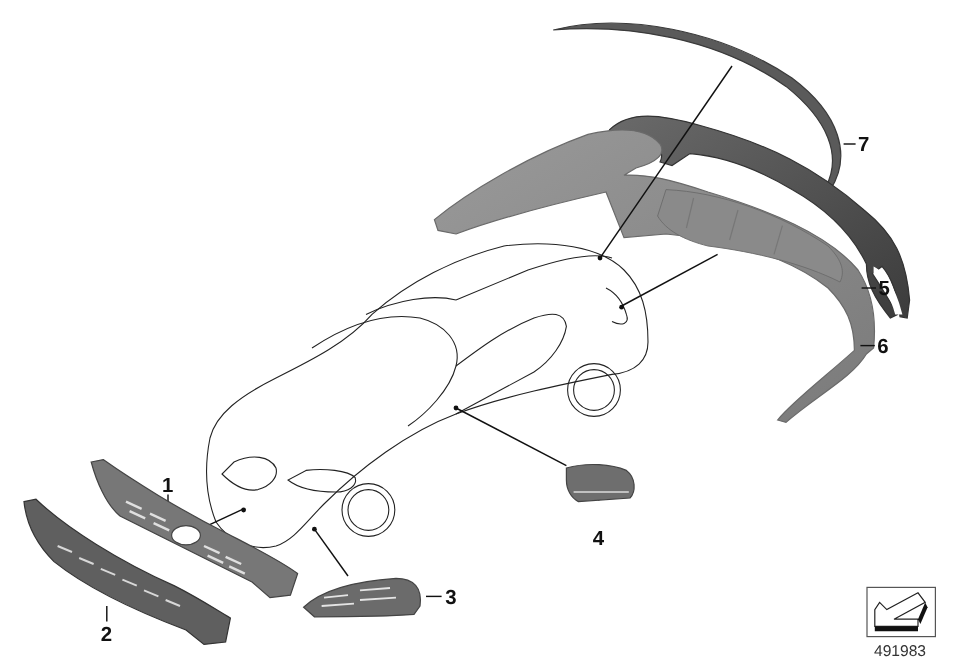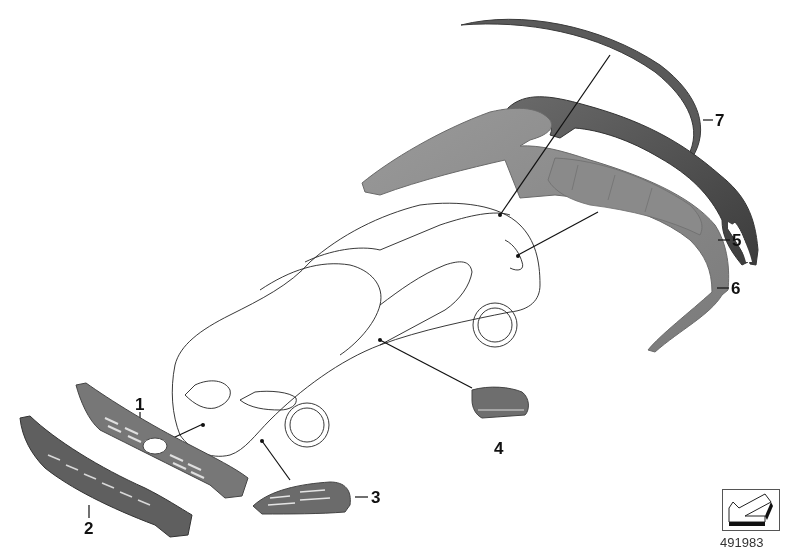--- a/index.html
+++ b/index.html
@@ -1,20 +1,20 @@
 <!DOCTYPE html>
 <html><head>
 <meta charset="utf-8">
 <style>
   html, body { margin: 0; padding: 0; background: #ffffff; }
   body { width: 800px; height: 560px; position: relative; overflow: hidden; font-family: "Liberation Sans", sans-serif; }
   #diagram { position: absolute; left: 0; top: 0; width: 800px; height: 560px; }
   .callout { position: absolute; font-family: "Liberation Sans", sans-serif; font-weight: bold; font-size: 17px; color: #111; line-height: 1; }
   .ref-box { position: absolute; left: 722px; top: 489px; width: 56px; height: 40px; border: 1px solid #555; background: #fff; }
-  .ref-number { position: absolute; left: 720px; top: 535px; width: 60px; text-align: left; font-size: 13px; color: #333; font-family: "Liberation Sans", sans-serif; }
+  .ref-number { position: absolute; left: 720px; top: 535px; width: 60px; text-align: center; font-size: 13px; color: #333; font-family: "Liberation Sans", sans-serif; }
 </style>
 </head>
 <body>
 
 <svg id="diagram" viewBox="0 0 800 560" xmlns="http://www.w3.org/2000/svg">
   <defs>
     <linearGradient id="grayPart" x1="0" y1="0" x2="1" y2="1">
       <stop offset="0" stop-color="#9a9a9a"></stop>
       <stop offset="1" stop-color="#7a7a7a"></stop>
     </linearGradient>

